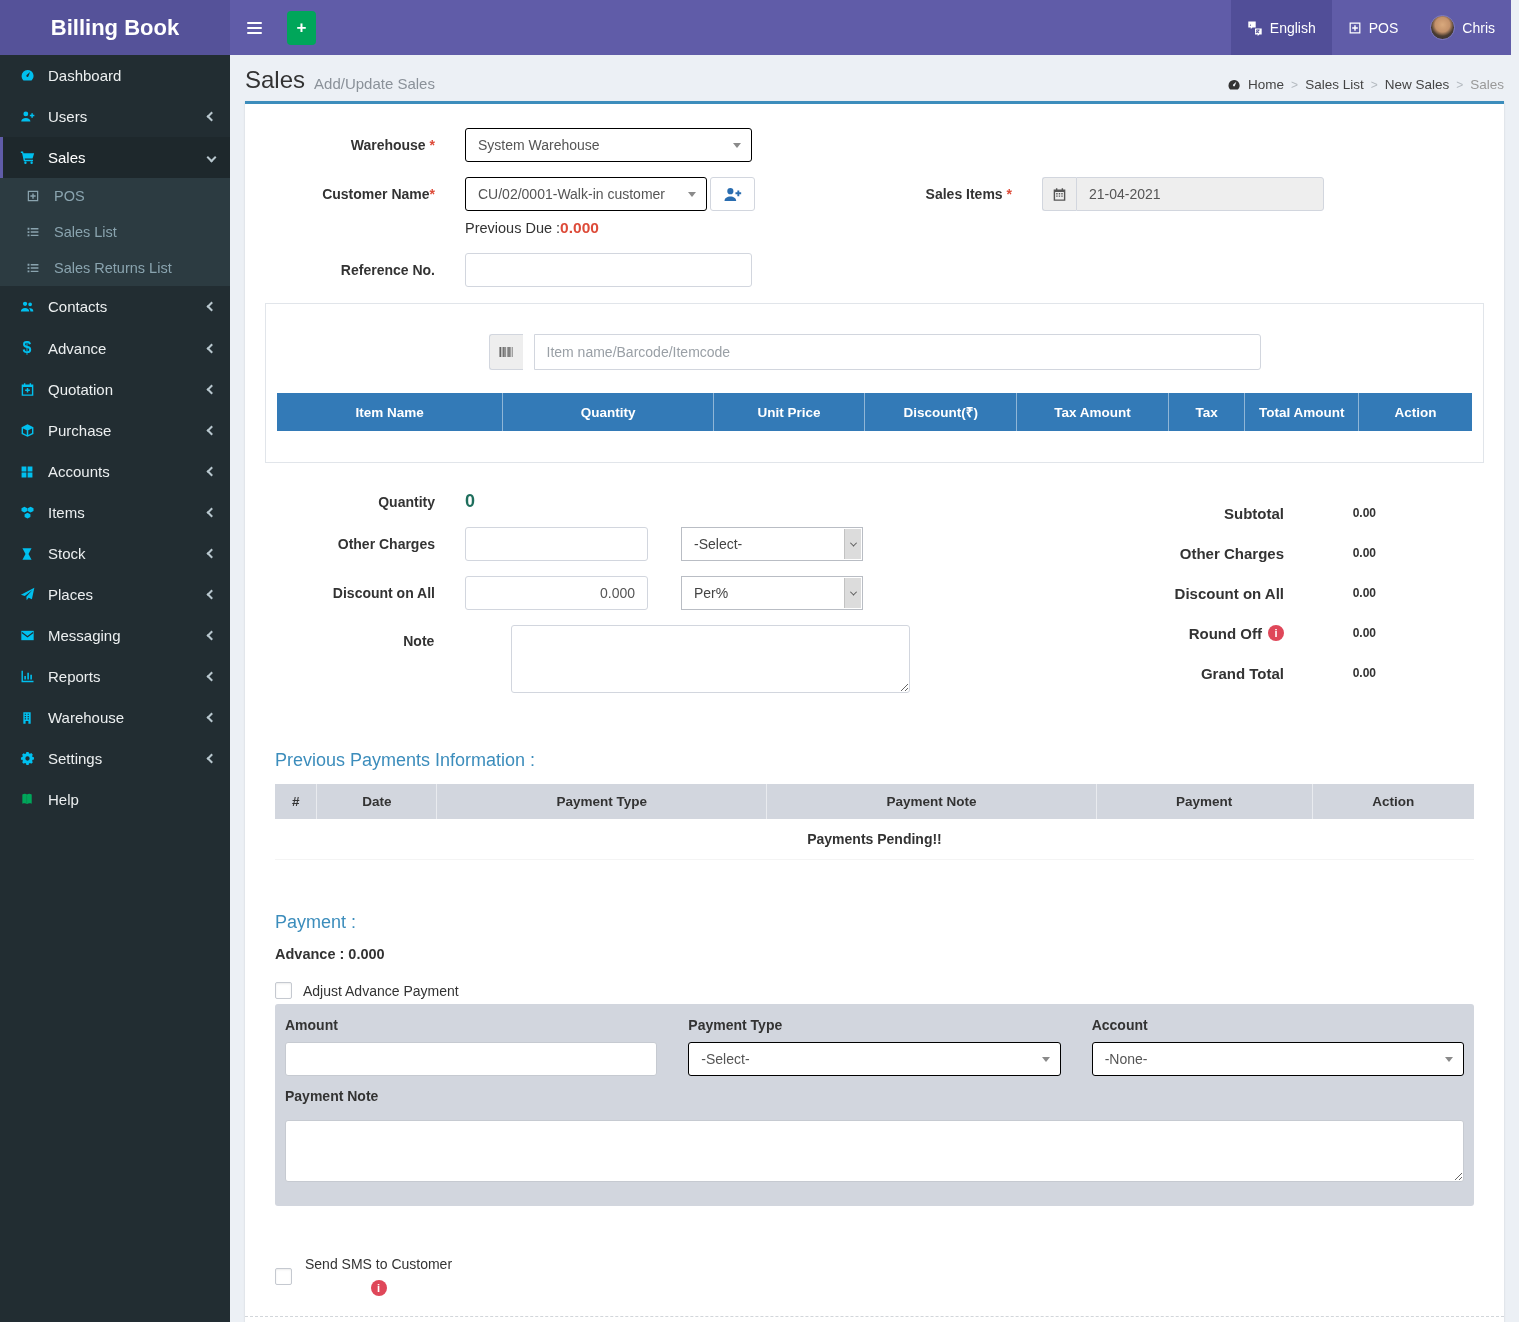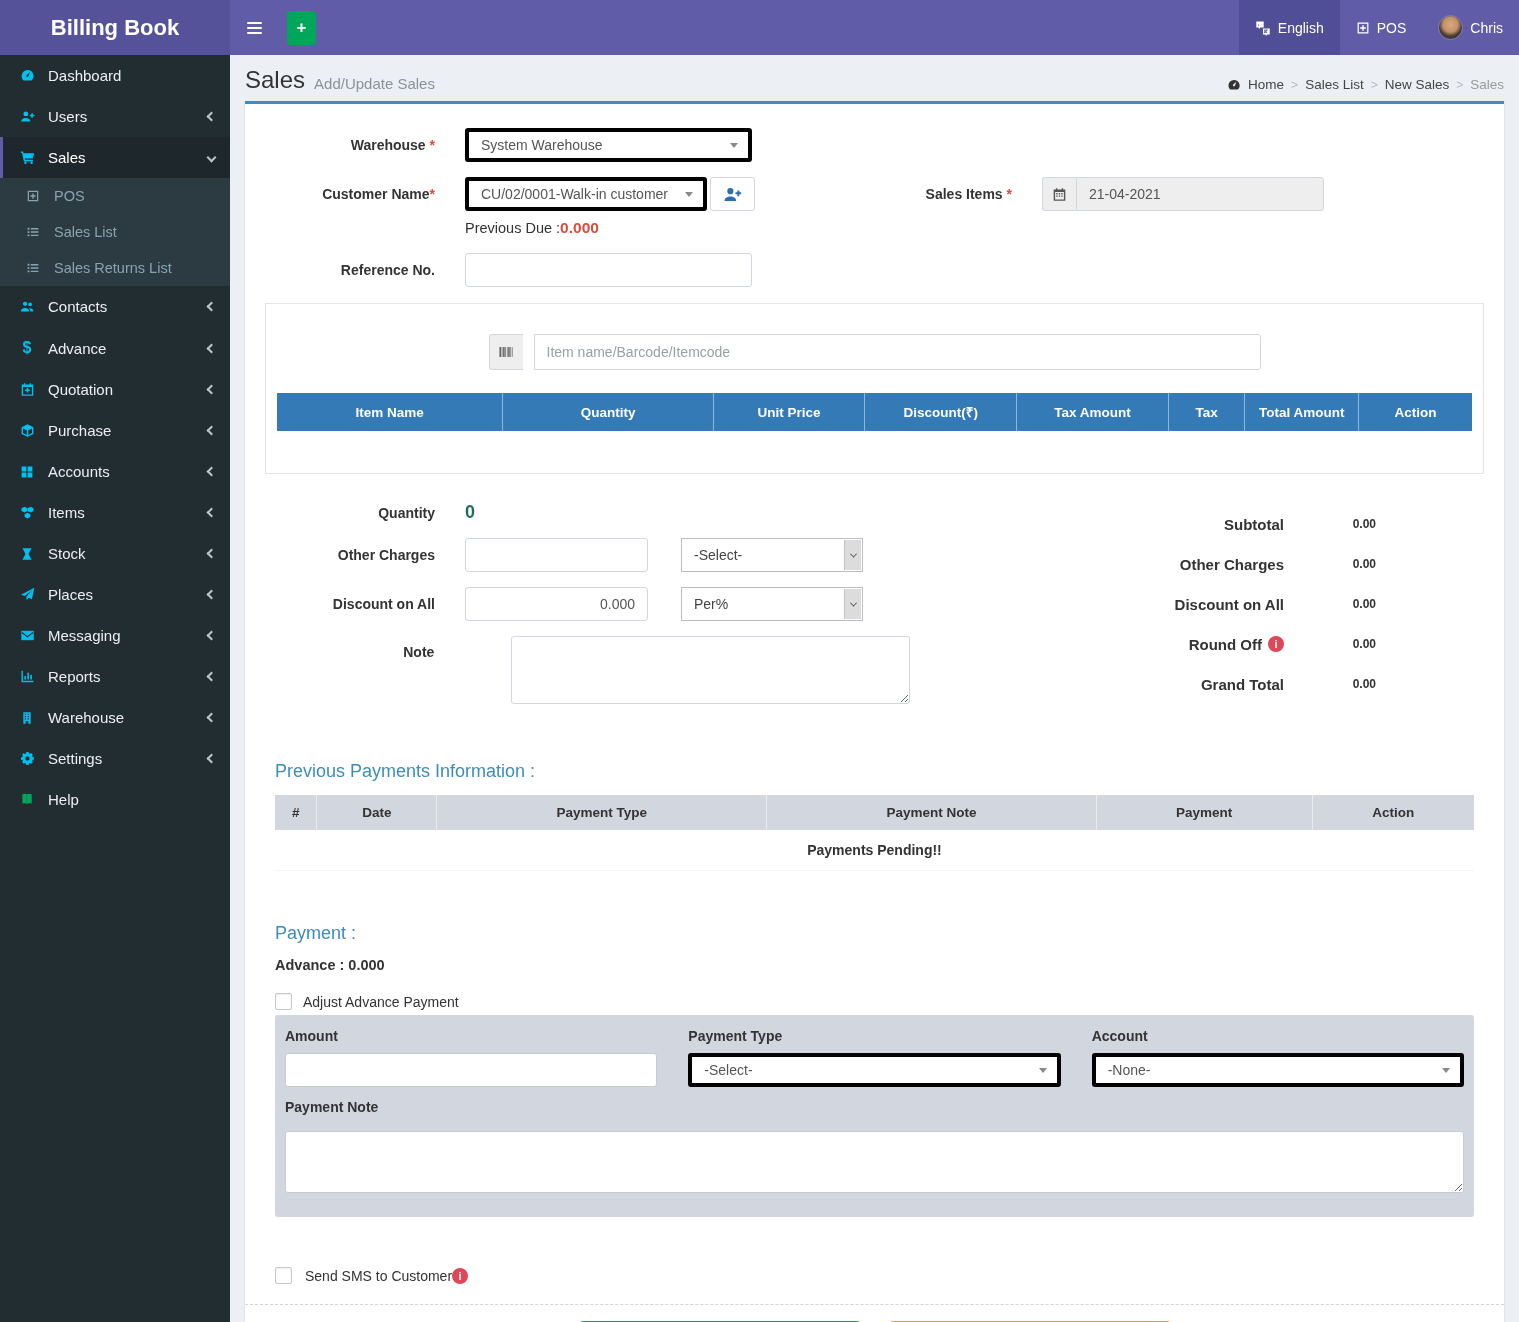--- a/index.html
+++ b/index.html
@@ -5,21 +5,21 @@
   * { box-sizing: border-box; }
   html,body { margin:0; padding:0; }
   body {
     width:1519px; min-height:1322px;
     font-family:"Liberation Sans", sans-serif;
     background:#ecf0f5; color:#333;
   }
   .app { position:relative; width:1519px; min-height:1322px; }
 
   
-  .topbar { position:absolute; top:0; left:0; right:0; height:55px; background:#605ca8; display:flex; z-index:10; }
+  .topbar { position:absolute; top:0; left:0; right:8px; height:55px; background:#605ca8; display:flex; z-index:10; }
   .brand { width:230px; background:#555299; color:#fff; font-size:22px; font-weight:bold; display:flex; align-items:center; justify-content:center; }
   .nav-left { display:flex; align-items:center; }
   .hamburger { padding:0 17px; height:55px; display:flex; flex-direction:column; justify-content:center; gap:3px; cursor:pointer; }
   .hamburger .bar { width:15px; height:2px; background:#fff; border-radius:1px; }
   .add-btn { width:29px; height:34px; background:#00a65a; border-radius:4px; color:#fff; font-size:17px; font-weight:bold; display:flex; align-items:center; justify-content:center; margin-left:8px; }
   .nav-right { margin-left:auto; display:flex; align-items:stretch; }
   .nav-item { display:flex; align-items:center; gap:7px; padding:0 16px; color:#fff; font-size:14px; cursor:pointer; }
   .nav-item.lang { background:#514e98; }
   .avatar { width:25px; height:25px; border-radius:50%;
     background: radial-gradient(circle at 50% 38%, #d9a97d 0%, #c3916a 40%, #4a3c31 62%, #2e2e38 100%);
@@ -49,40 +49,40 @@
   .breadcrumb .sep { color:#b4bac0; font-size:12px; }
   .breadcrumb .crumb { cursor:pointer; }
   .breadcrumb .current { color:#999; }
 
   .box { margin:0 15px 8px; background:#fff; border-top:3px solid #3c8dbc; box-shadow:0 1px 2px rgba(0,0,0,.12); padding:24px 20px 14px; flex:1; }
 
   
   .form-row { display:flex; align-items:center; margin-bottom:15px; }
   .flabel { width:200px; text-align:right; padding-right:30px; font-weight:bold; font-size:14px; color:#333; }
   .req { color:#dd4b39; }
-  .sel { position:relative; height:34px; border:4px solid #000000; border-radius:3px; background:#fff; display:flex; align-items:center; padding:0 26px 0 12px; font-size:14px; color:#555; cursor:pointer; }
+  .sel { position:relative; height:34px; border:1px solid #000000; border-radius:3px; background:#fff; display:flex; align-items:center; padding:0 26px 0 12px; font-size:14px; color:#555; cursor:pointer; }
   .sel .caret { position:absolute; right:10px; top:50%; margin-top:-2px; width:0; height:0; border-left:4px solid transparent; border-right:4px solid transparent; border-top:5px solid #8a8a8a; }
   .w287 { width:287px; } .w242 { width:242px; }
   .addbtn { width:45px; height:34px; margin-left:3px; border:1px solid #d2d6de; border-radius:3px; background:#fff; color:#2a6db0; display:flex; align-items:center; justify-content:center; cursor:pointer; }
   .date-wrap { display:flex; margin-left:137px; align-items:center; }
   .date-group { display:flex; }
   .addon { width:34px; height:34px; background:#eee; border:1px solid #d2d6de; border-right:none; border-radius:3px 0 0 3px; display:flex; align-items:center; justify-content:center; color:#555; }
   .date-input { width:248px; height:34px; background:#eee; border:1px solid #d2d6de; border-radius:0 3px 3px 0; padding:0 12px; font-size:14px; color:#555; font-family:inherit; }
   .prev-due { margin:-7px 0 16px 200px; font-size:14.5px; color:#333; }
   .prev-due .val { color:#dd4b39; font-weight:bold; font-size:15.5px; }
   .input { height:34px; border:1px solid #d2d6de; border-radius:3px; padding:0 12px; font-size:14px; color:#555; font-family:inherit; background:#fff; }
   .ref-input { width:287px; }
 
   
   .item-panel { border:1px solid #e1e5ea; margin-top:16px; padding:15px 11px 1px; }
   .search-group { display:flex; width:772px; margin:15px auto 23px;gap:11px; }
   .search-addon { width:34px; height:36px; background:#eee; border:1px solid #d2d6de; border-right:none; border-radius:3px 0 0 3px; display:flex; align-items:center; justify-content:center; color:#555; }
   .search-input { flex:1; height:36px; border:1px solid #d2d6de; border-radius:0 3px 3px 0; padding:0 12px; font-size:14px; color:#555; font-family:inherit; }
   .search-input::placeholder { color:#9aa0a6; }
-  .items-table { width:100%; border-collapse:collapse; margin-bottom:41px; }
+  .items-table { width:100%; border-collapse:collapse; margin-bottom:30px; }
   .items-table th { background:#337ab7; color:#fff; font-size:13.5px; font-weight:bold; padding:10px 6px; border-right:1px solid rgba(255,255,255,.45); }
   .items-table th:last-child { border-right:none; }
 
   
   .summary { display:flex; margin-top:28px; }
   .sum-left { width:645px; }
   .srow { display:flex; align-items:center; margin-bottom:15px; }
   .srow.top { align-items:flex-start;gap:47px; }
   .qty-val { color:#1e6e5c; font-weight:bold; font-size:18px; }
   .oc-input { width:183px; }
@@ -112,21 +112,21 @@
 
   .pay-panel { background:#d2d6de; border-radius:3px; padding:13px 10px 20px; }
   .pay-grid { display:flex; gap:31px; }
   .pay-col { flex:1; }
   .plabel { font-weight:bold; font-size:14px; color:#333; margin-bottom:9px; }
   .pay-input { width:100%; height:34px; border:1px solid #c6cad1; border-radius:3px; padding:0 12px; font-size:14px; font-family:inherit; color:#555; background:#fff; }
   .pay-sel { width:100%; }
   .pay-note-ta { width:100%; height:62px; border:1px solid #c6cad1; border-radius:3px; margin-top:7px; padding:6px 10px; font-family:inherit; font-size:14px; color:#555; resize:both; }
 
   .sms-row { display:flex; align-items:center; gap:13px; margin:50px 0 0; }
-  .sms-row .lbl { font-size:14px; color:#333; display:flex; align-items:center; gap:0; }
+  .sms-row .lbl { font-size:14px; color:#333; display:flex; align-items:center; gap:8px;flex-direction:column; }
   .divider { border-top:1px dashed #d2d6da; margin:20px -20px 0; }
   .btn-row { display:flex; justify-content:center; gap:30px; padding:16px 0 12px; }
   .btn { width:280px; height:33px; border:none; border-radius:3px; color:#fff; font-size:14px; font-family:inherit; cursor:pointer; }
   .btn.save { background:#00a65a; }
   .btn.close { background:#f39c12; }
 
   svg { display:block; }
 </style>
 </head>
 <body>

